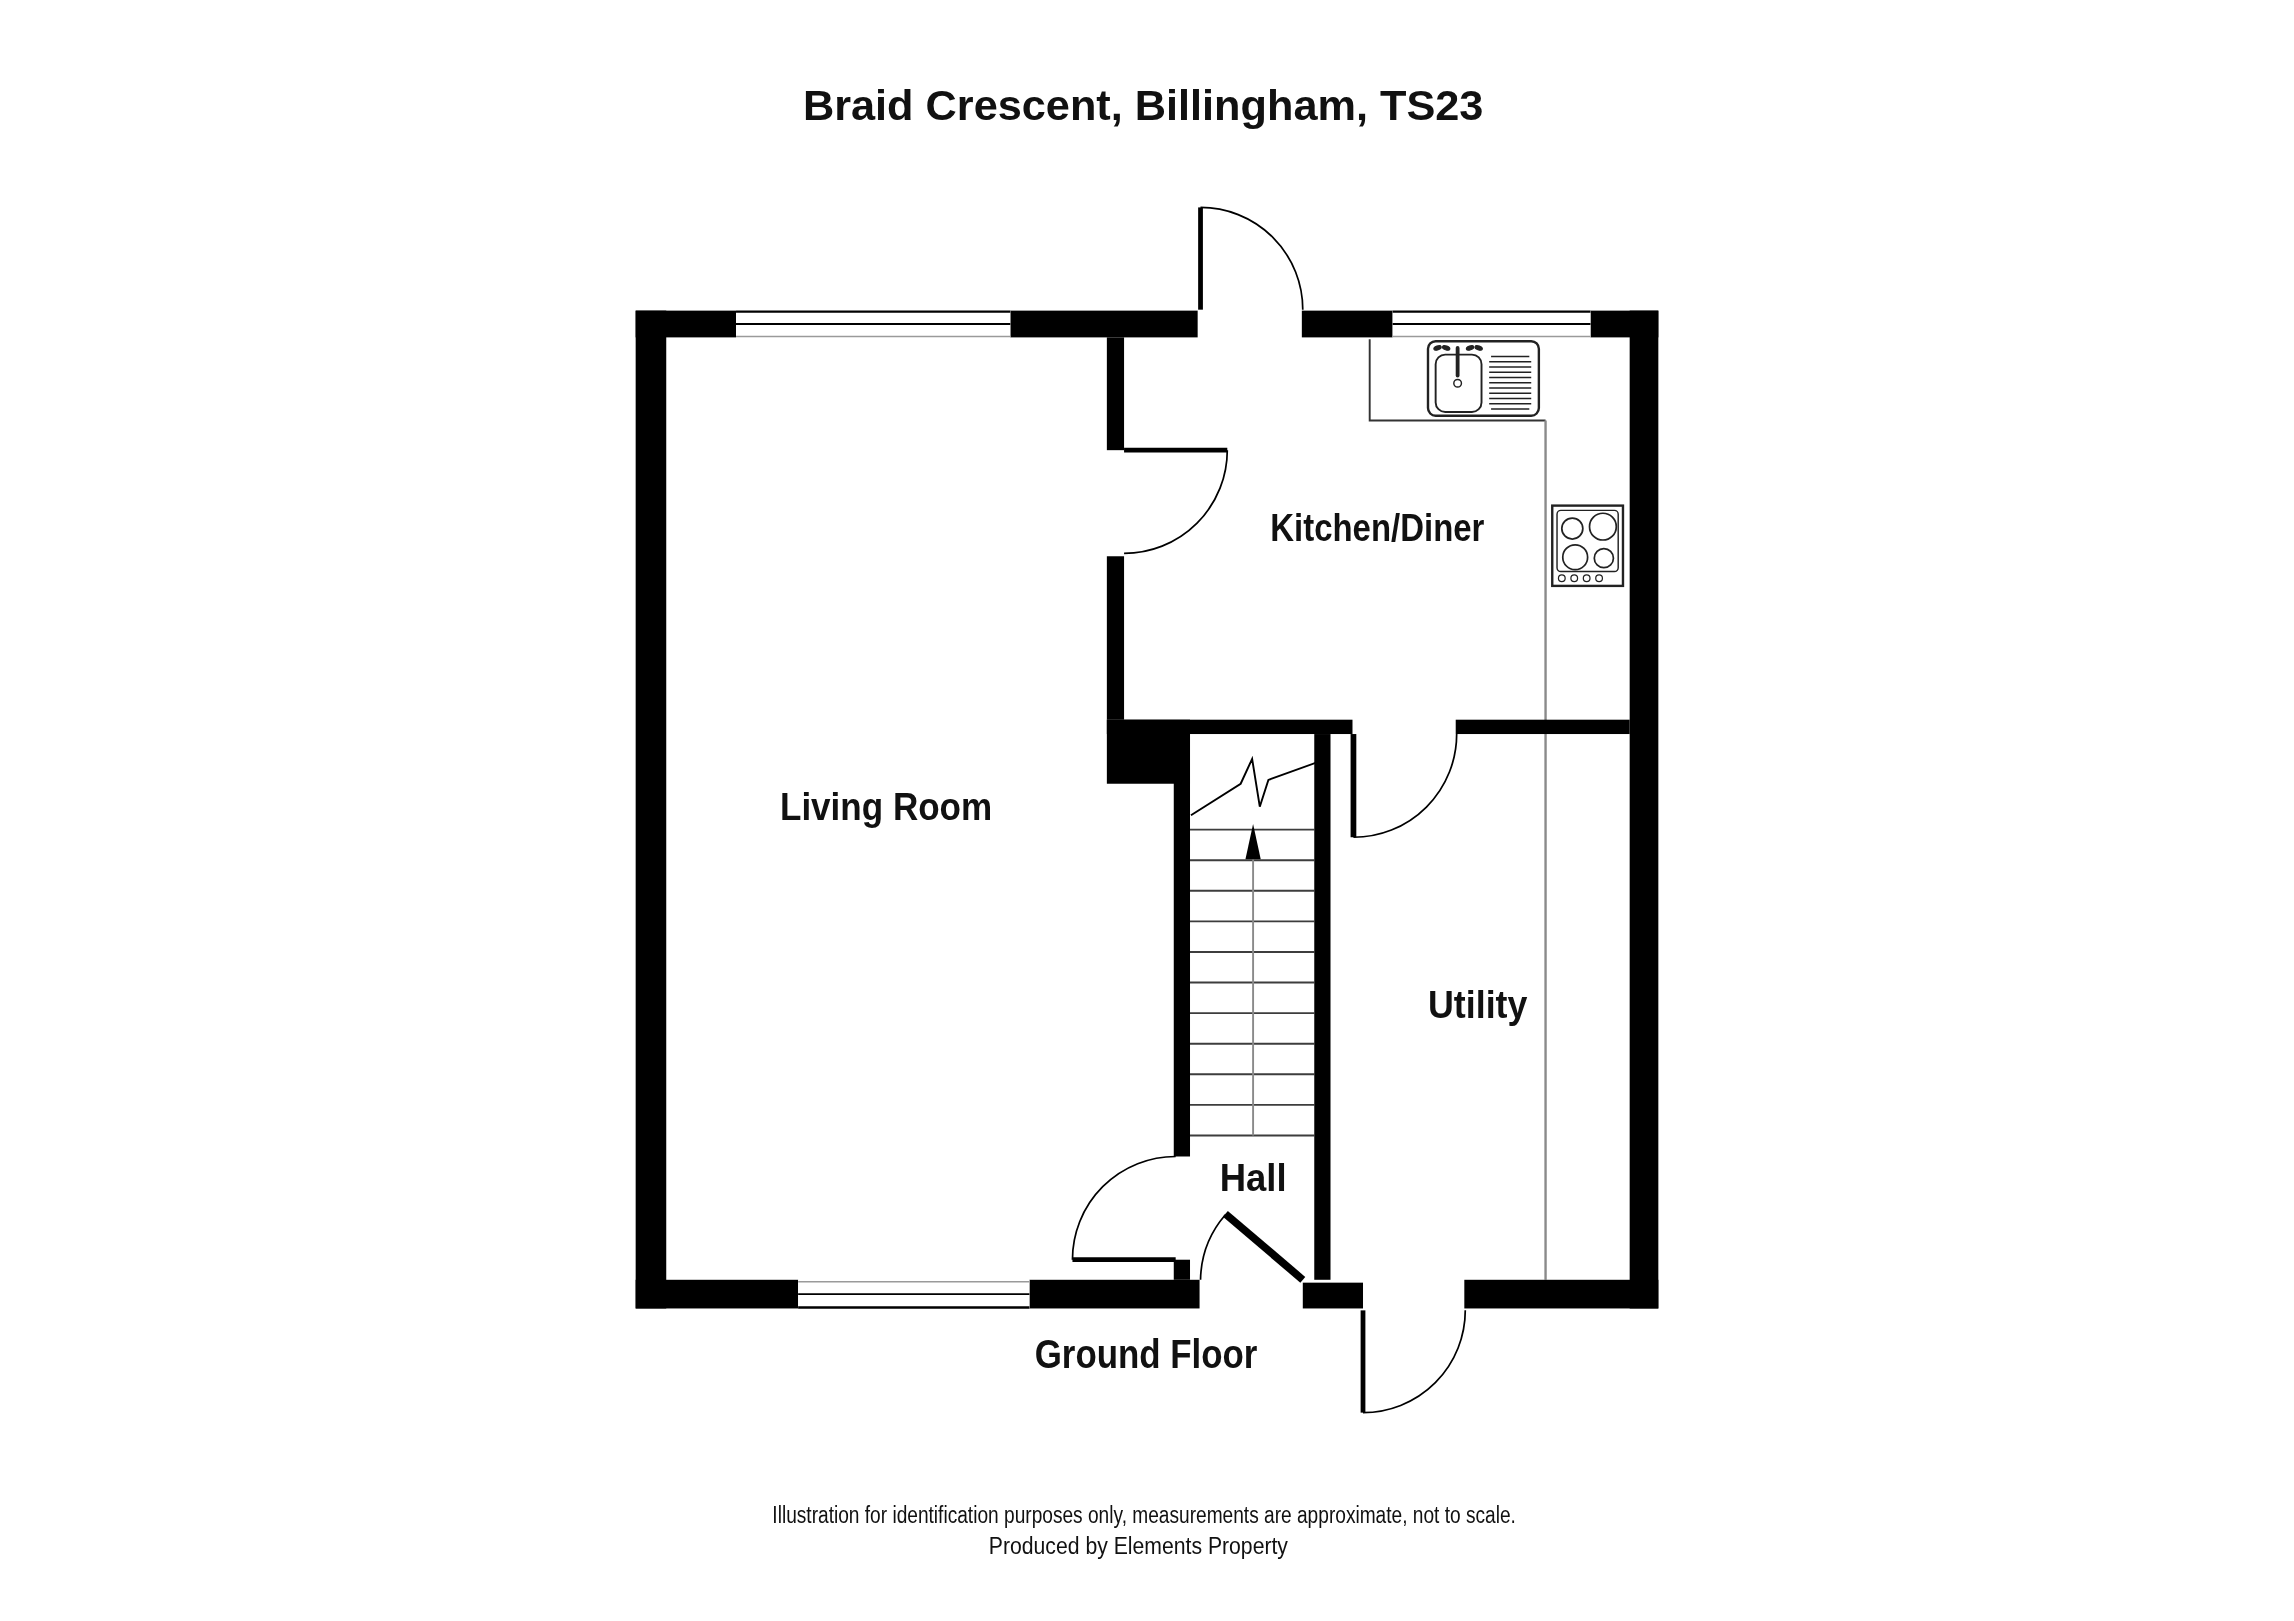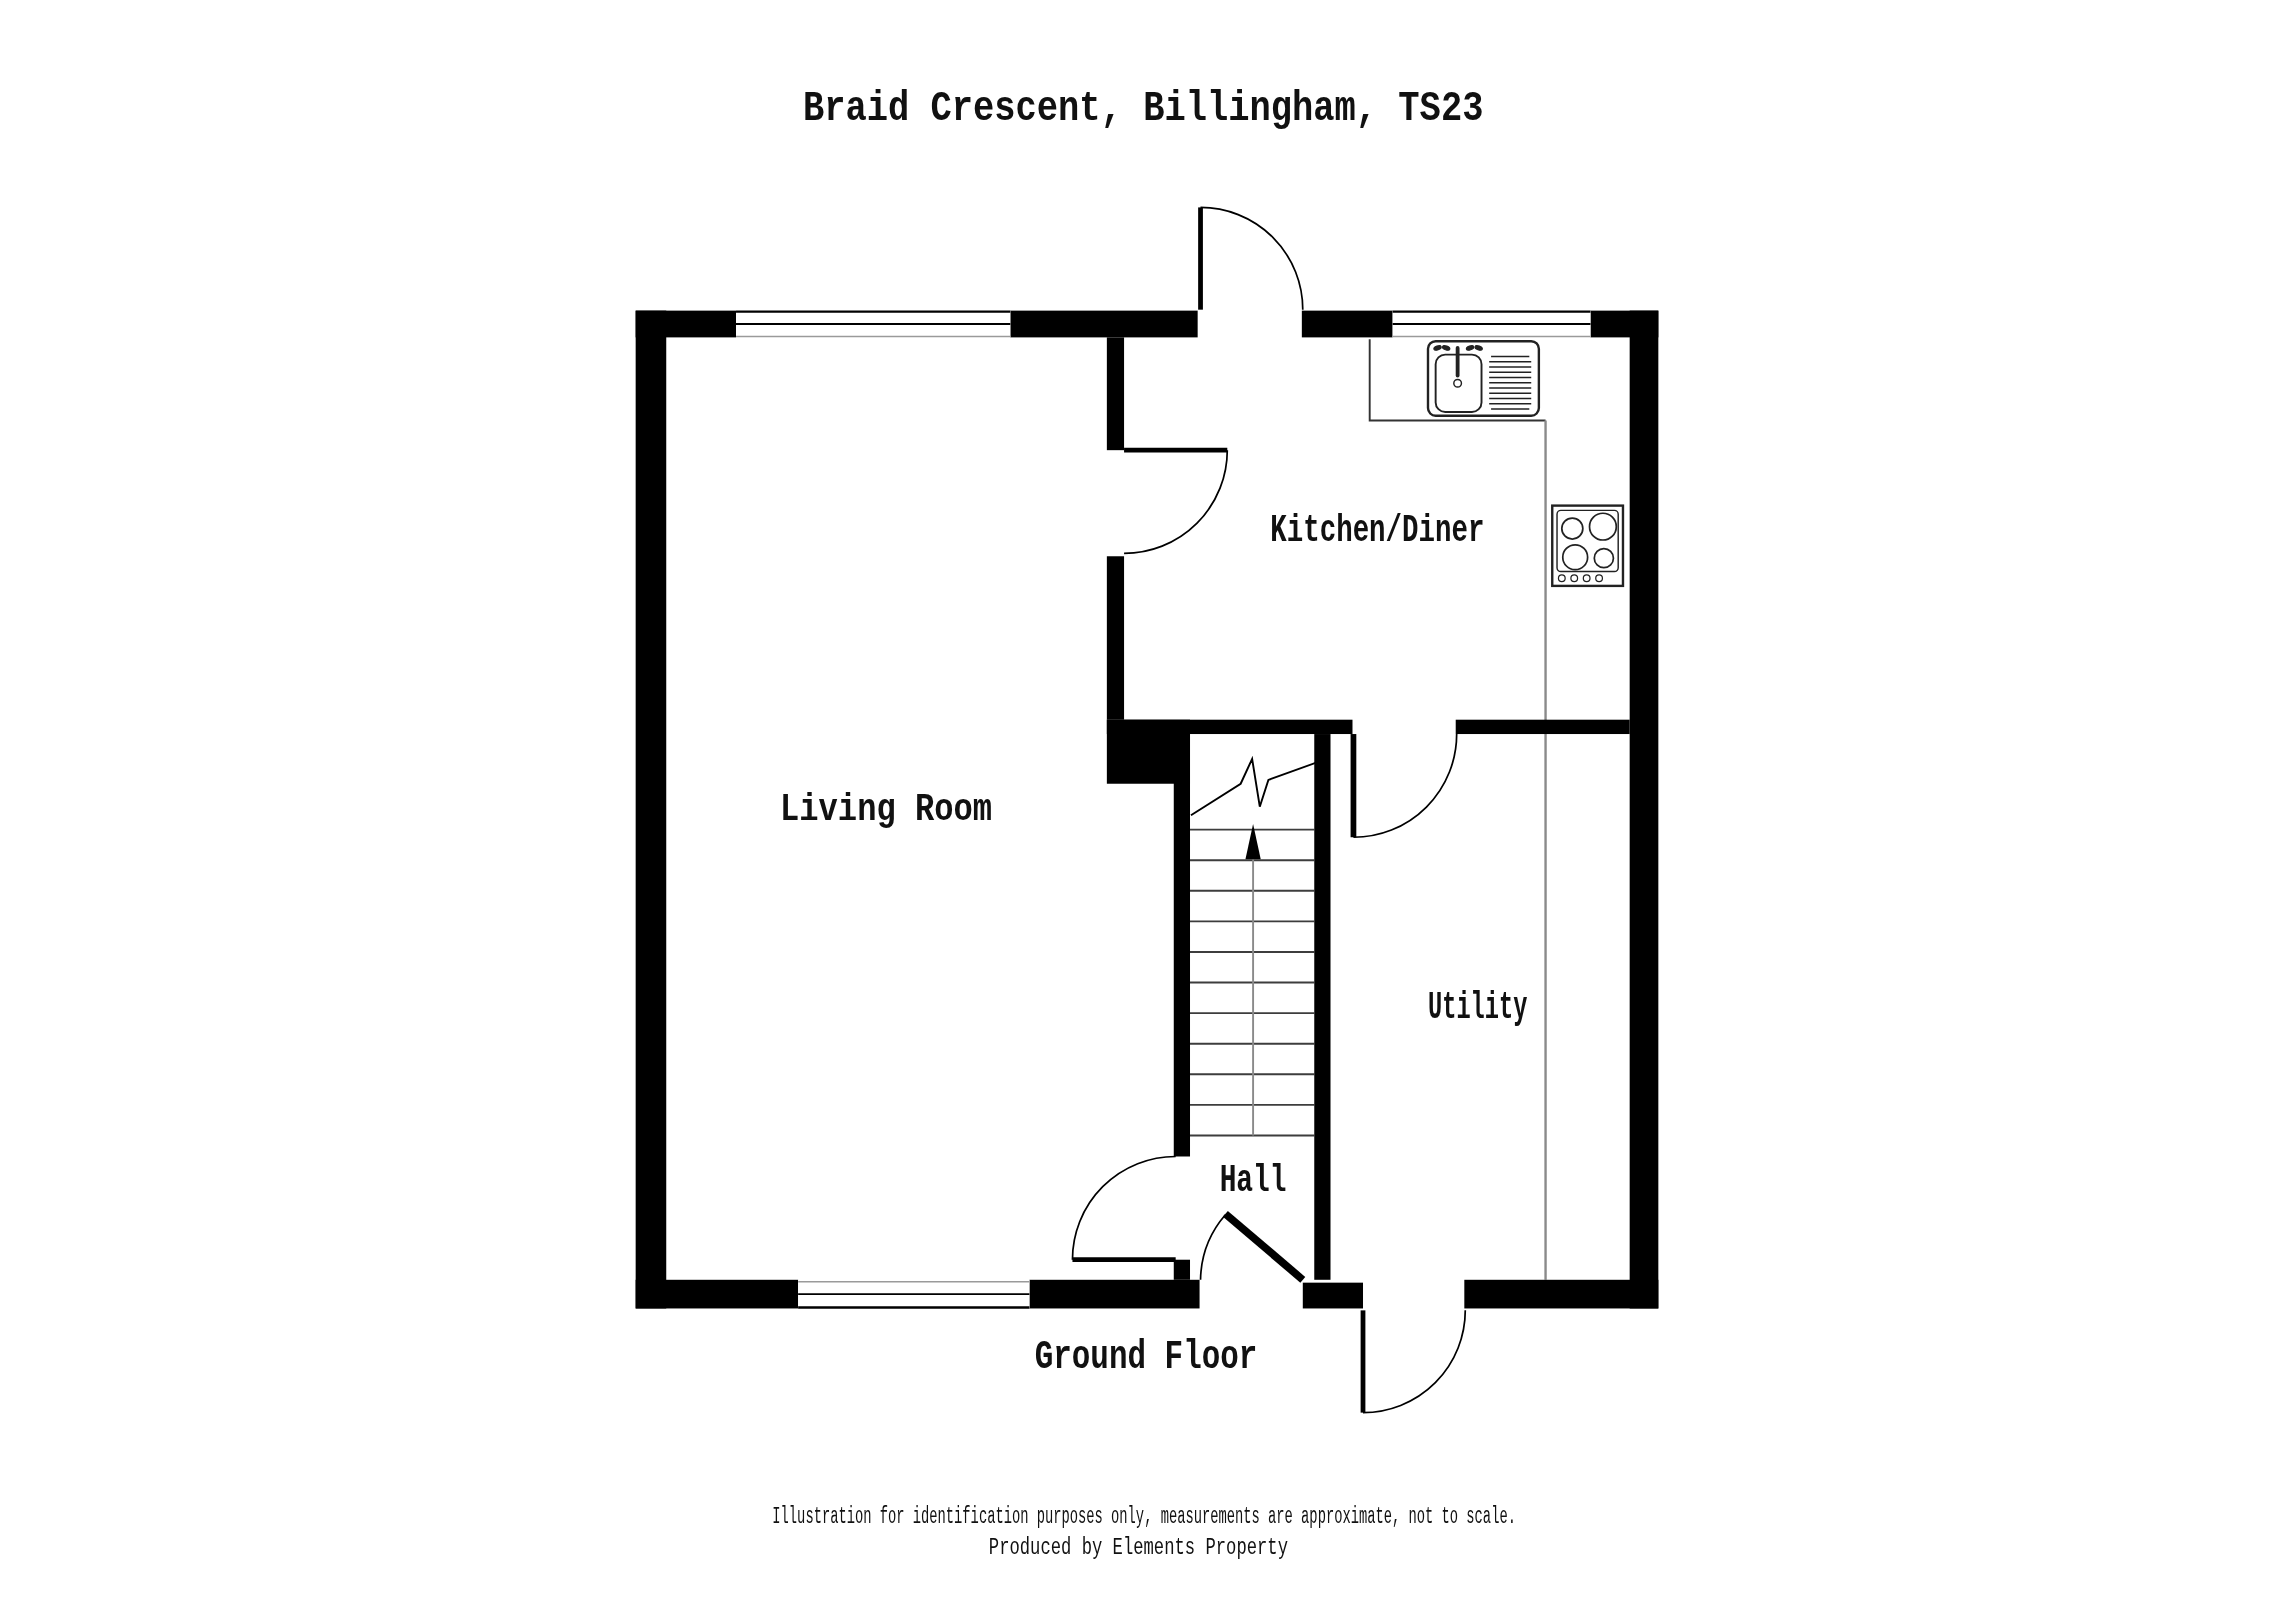--- a/index.html
+++ b/index.html
@@ -1,17 +1,17 @@
 <!DOCTYPE html>
 <html><head>
 <meta charset="utf-8">
 <style>
   html,body{margin:0;padding:0;background:#fff;}
   .canvas{position:relative;width:2294px;height:1621px;background:#fff;overflow:hidden;
-          font-family:Liberation Mono, monospace;}
+          font-family:Liberation Sans, sans-serif;}
   svg{display:block;}
   .wall{fill:#000;stroke:none;}
   .win-outer{stroke:#000;stroke-width:2.5;}
   .win-mid{stroke:#000;stroke-width:2;}
   .win-inner{stroke:#9a9a9a;stroke-width:1.5;}
   .tread{stroke:#3d3d3d;stroke-width:2;}
   .stairline{stroke:#8a8a8a;stroke-width:2;}
   .breakline{stroke:#000;stroke-width:2;fill:none;stroke-linejoin:miter;}
   .fixture{stroke:#222;fill:#fff;}
   .counter{stroke:#333;stroke-width:2;fill:none;}

